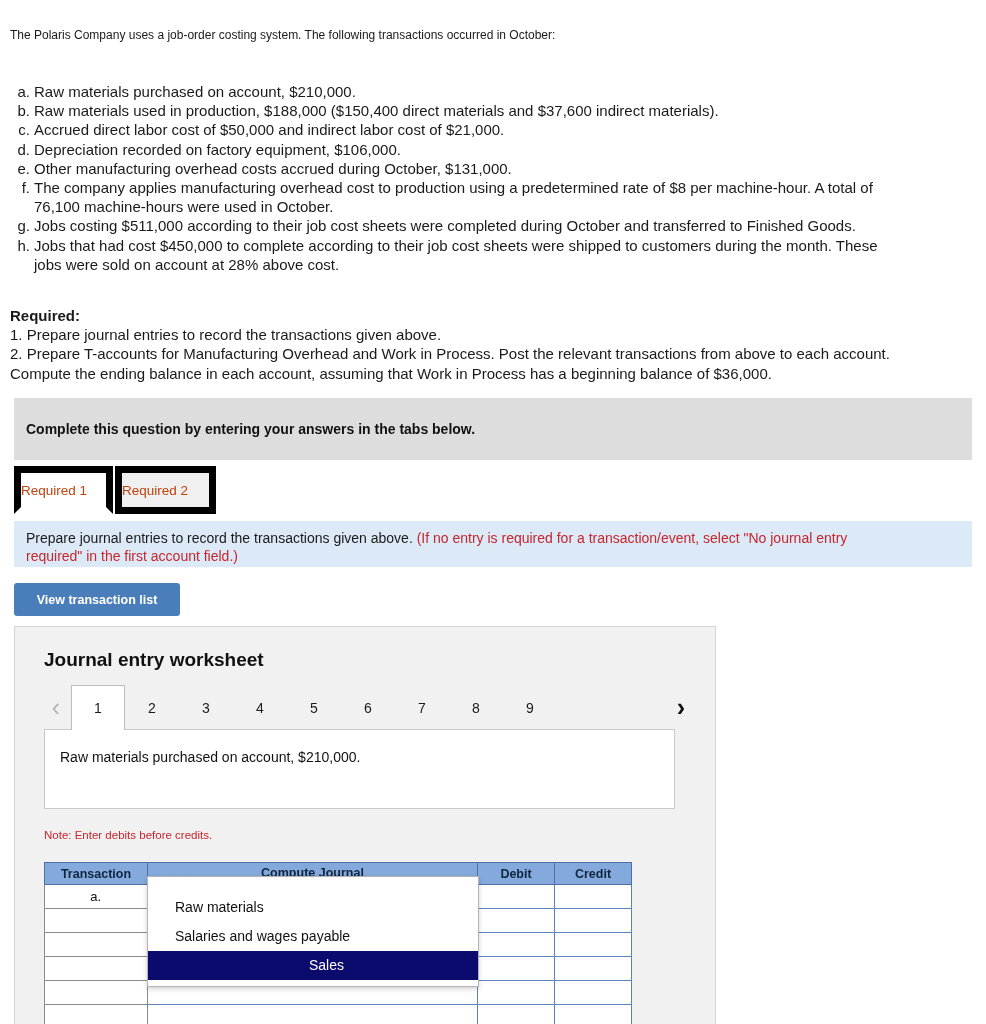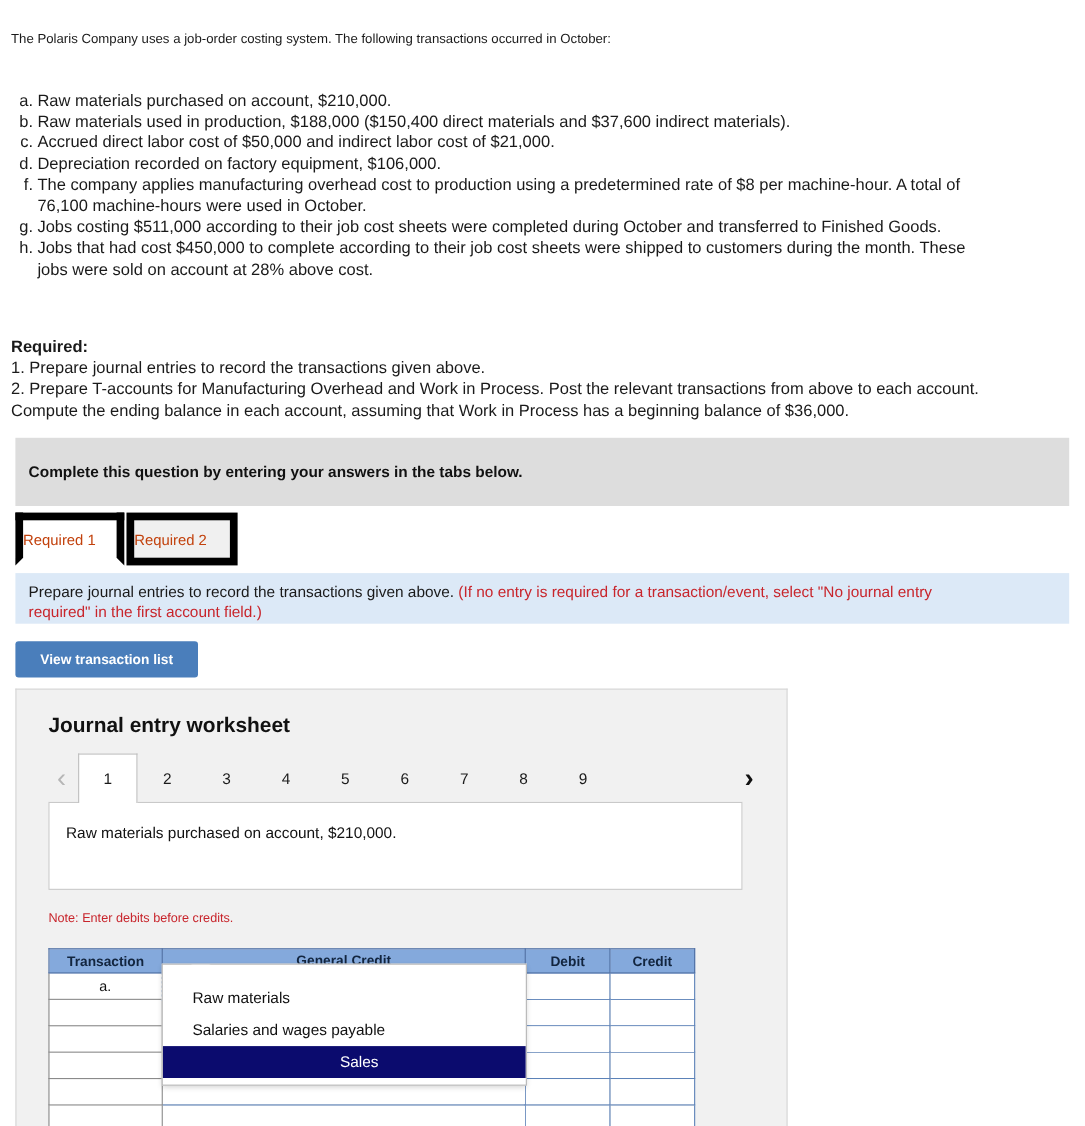--- a/index.html
+++ b/index.html
@@ -220,20 +220,23 @@
     <div class="tx-row">
       <span class="tx-lab">b.</span><span>Raw materials used in production, $188,000 ($150,400 direct materials and $37,600 indirect materials).</span>
     </div>
     <div class="tx-row">
       <span class="tx-lab">c.</span><span>Accrued direct labor cost of $50,000 and indirect labor cost of $21,000.</span>
     </div>
     <div class="tx-row">
       <span class="tx-lab">d.</span><span>Depreciation recorded on factory equipment, $106,000.</span>
     </div>
     <div class="tx-row">
+      <span class="tx-lab">e.</span><span>Other manufacturing overhead costs accrued during October, $131,000.</span>
+    </div>
+    <div class="tx-row">
       <span class="tx-lab">f.</span><span>The company applies manufacturing overhead cost to production using a predetermined rate of $8 per machine-hour. A total of</span>
       <span class="tx-cont">76,100 machine-hours were used in October.</span>
     </div>
     <div class="tx-row">
       <span class="tx-lab">g.</span><span>Jobs costing $511,000 according to their job cost sheets were completed during October and transferred to Finished Goods.</span>
     </div>
     <div class="tx-row">
       <span class="tx-lab">h.</span><span>Jobs that had cost $450,000 to complete according to their job cost sheets were shipped to customers during the month. These</span>
       <span class="tx-cont">jobs were sold on account at 28% above cost.</span>
     </div>
@@ -294,21 +297,21 @@
     <table class="jtable">
       <colgroup>
         <col class="c-tx">
           <col class="c-gj">
           <col class="c-db">
           <col class="c-cr">
       </colgroup>
       <thead>
         <tr>
           <th>Transaction</th>
-          <th>General Credit</th>
+          <th>Compute Journal</th>
           <th>Debit</th>
           <th>Credit</th>
         </tr>
       </thead>
       <tbody>
         <tr>
           <td class="tx-cell">a.</td>
           <td class="combo-cell">
             <span class="combo-arrow"></span>
           </td>

